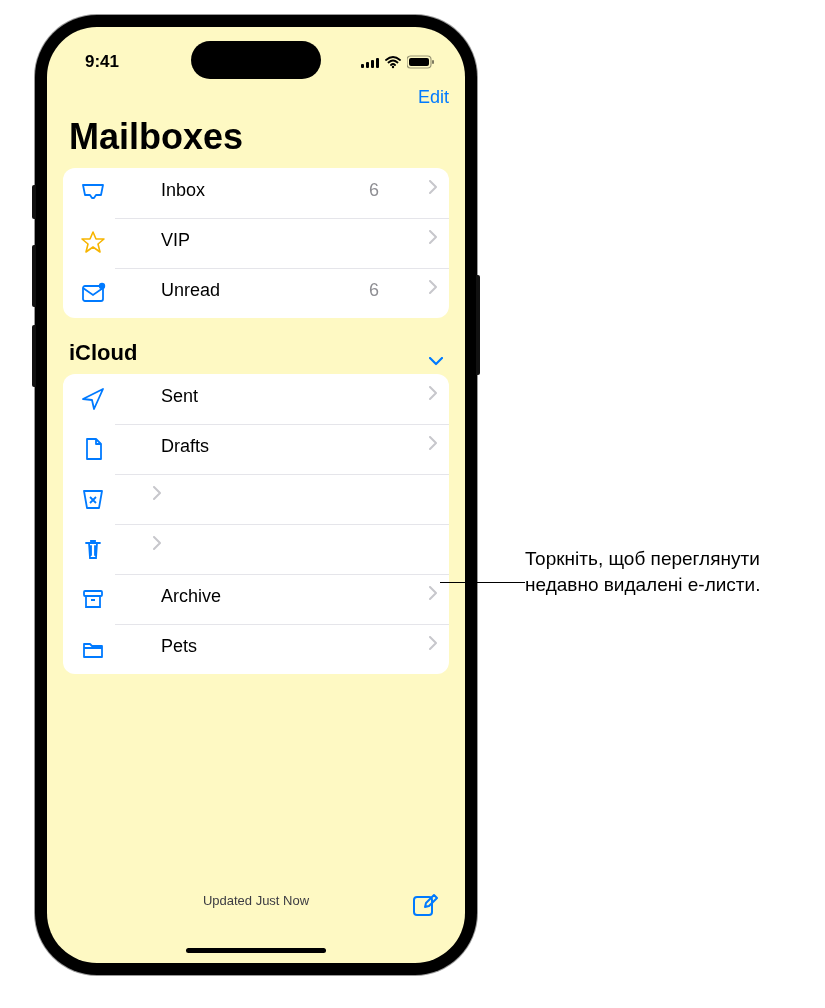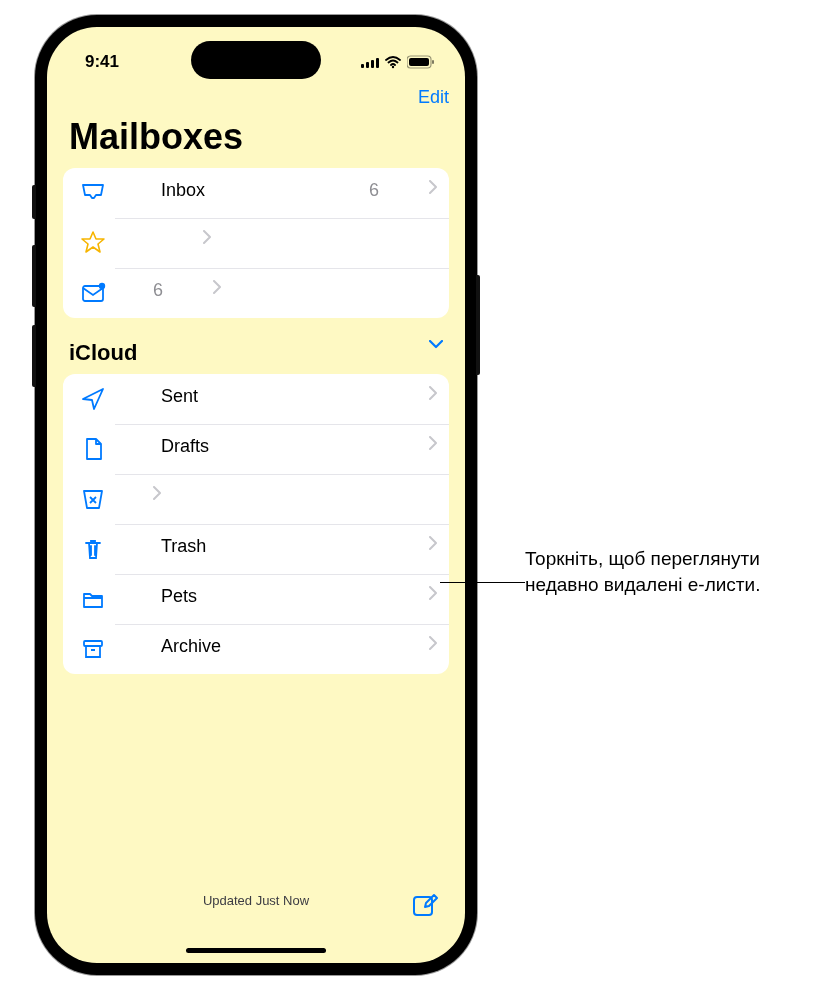--- a/index.html
+++ b/index.html
@@ -73,21 +73,21 @@
     .row + .row::before {
       content:""; position:absolute; top:0; left:52px; right:0; height:1px;
       background: #e5e5ea;
     }
     .row-icon { width:32px; display:flex; justify-content:center; align-items:center; flex:0 0 32px; }
     .row-icon svg { width:26px; height:26px; }
     .row-label { flex:1; font-size:18px; color:#000; padding-left:8px; }
     .row-count { color:#8e8e93; font-size:18px; margin-right:6px; }
     .chevron { color:#c7c7cc; }
     .section-header {
-      display:flex; justify-content:space-between; align-items:flex-start;
+      display:flex; justify-content:space-between; align-items:flex-end;
       padding: 2px 22px 8px; color:#000; font-size:22px; font-weight:700;
     }
     .section-chev { color:#007aff; }
     .toolbar {
       margin-top:auto;
       height:86px;
       display:flex; align-items:flex-start; justify-content:space-between;
       padding: 14px 26px 0;
       position:relative;
     }
@@ -215,31 +215,33 @@
         <svg class="chevron" width="8" height="14">
             <use href="#i-chevron"></use>
           </svg>
       </div>
       <div class="row">
         <span class="row-icon">
             <svg viewBox="0 0 26 26">
               <use href="#i-vip"></use>
             </svg>
           </span>
+        <span class="row-label">VIP</span>
         <span class="row-count"></span>
         <svg class="chevron" width="8" height="14">
             <use href="#i-chevron"></use>
           </svg>
       </div>
       <div class="row">
         <span class="row-icon">
             <svg viewBox="0 0 26 26">
               <use href="#i-unread"></use>
             </svg>
           </span>
+        <span class="row-label">Unread</span>
         <span class="row-count">6</span>
         <svg class="chevron" width="8" height="14">
             <use href="#i-chevron"></use>
           </svg>
       </div>
     </div>
 
     <div class="section-header">
       <span>iCloud</span>
       <svg class="section-chev" width="14" height="9">
@@ -279,43 +281,42 @@
         <svg class="chevron" width="8" height="14">
             <use href="#i-chevron"></use>
           </svg>
       </div>
       <div class="row">
         <span class="row-icon">
             <svg viewBox="0 0 26 26">
               <use href="#i-trash"></use>
             </svg>
           </span>
-        <span class="row-label">Trash</span>
+        <svg class="chevron" width="8" height="14">
+            <use href="#i-chevron"></use>
+          </svg>
+      </div>
+      <div class="row">
+        <span class="row-icon">
+            <svg viewBox="0 0 26 26">
+              <use href="#i-archive"></use>
+            </svg>
+          </span>
+        <span class="row-label">Archive</span>
         <svg class="chevron" width="8" height="14">
             <use href="#i-chevron"></use>
           </svg>
       </div>
       <div class="row">
         <span class="row-icon">
             <svg viewBox="0 0 26 26">
               <use href="#i-folder"></use>
             </svg>
           </span>
         <span class="row-label">Pets</span>
-        <svg class="chevron" width="8" height="14">
-            <use href="#i-chevron"></use>
-          </svg>
-      </div>
-      <div class="row">
-        <span class="row-icon">
-            <svg viewBox="0 0 26 26">
-              <use href="#i-archive"></use>
-            </svg>
-          </span>
-        <span class="row-label">Archive</span>
         <svg class="chevron" width="8" height="14">
             <use href="#i-chevron"></use>
           </svg>
       </div>
     </div>
 
     <div class="toolbar">
       <span class="toolbar-status">Updated Just Now</span>
       <span class="compose-icon">
         <svg width="27" height="27" viewBox="0 0 27 27">

